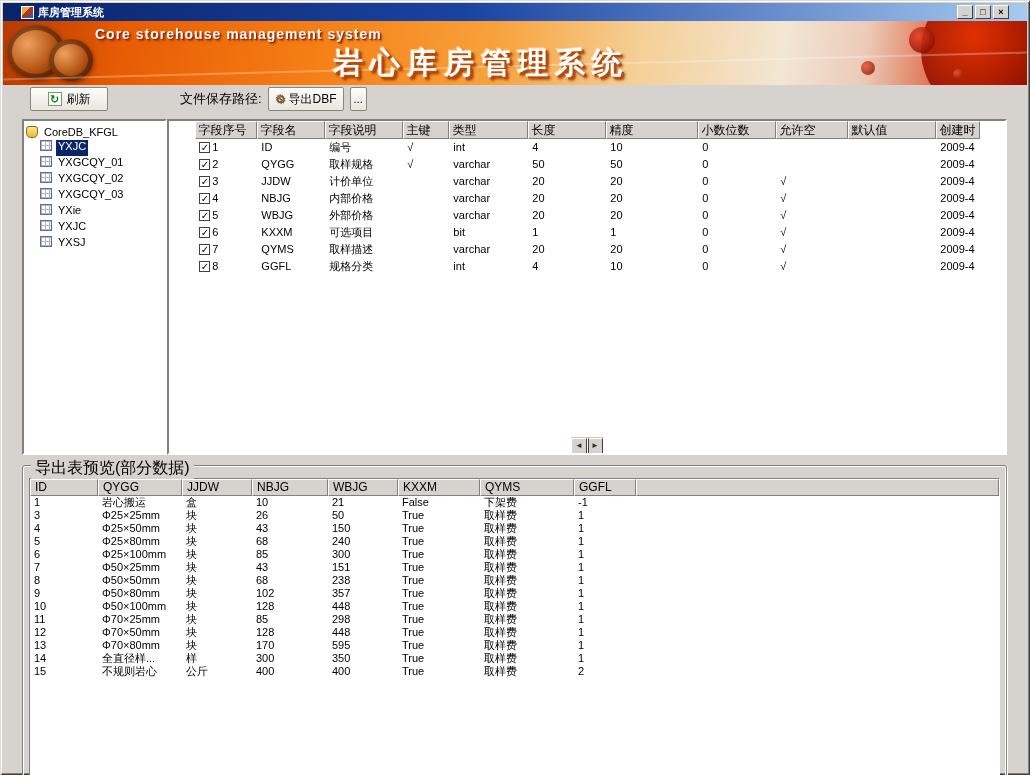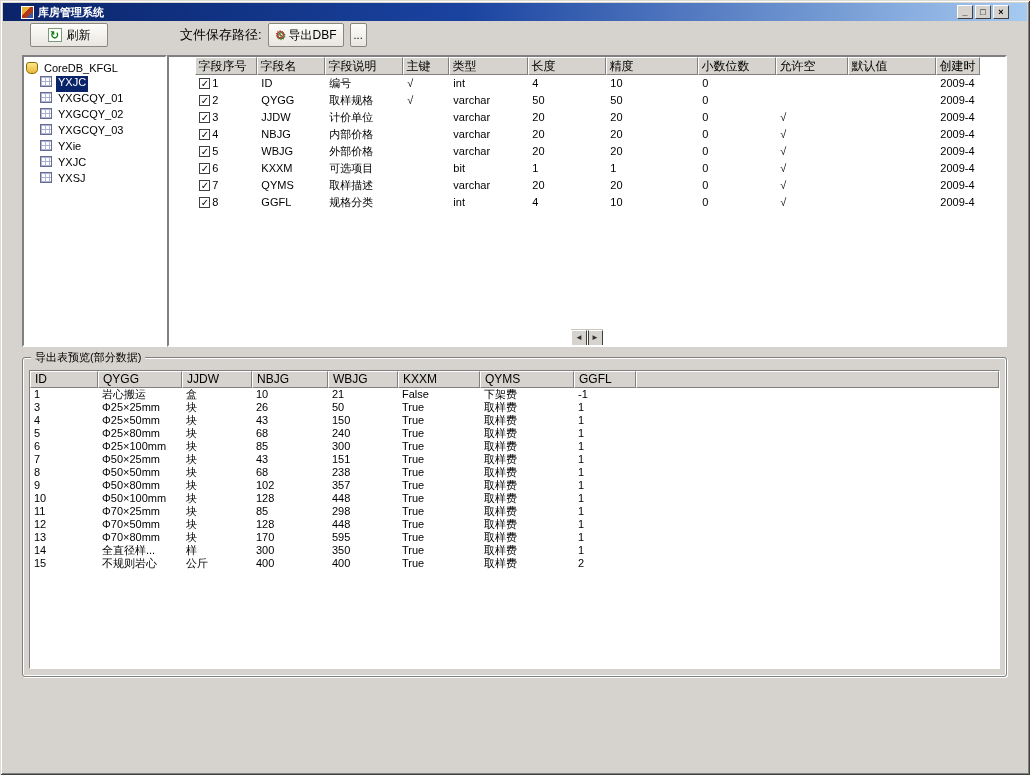--- a/index.html
+++ b/index.html
@@ -46,21 +46,21 @@
     font-size:11px;line-height:12px;text-align:center;font-weight:bold;}
   .path-label{margin-left:66px;font-size:13px;white-space:nowrap;}
   .path-input{flex:1;height:22px;border:2px solid;border-color:#808080 #fff #fff #808080;background:#fff;
     font-family:"DejaVu Sans Mono","Liberation Mono",monospace;font-size:11px;padding:0 4px;}
   .export-btn{width:76px;height:24px;display:flex;align-items:center;justify-content:center;gap:3px;font-size:12px;
     background:linear-gradient(#fdfdfb,#e9e6df);border:1px solid #8a887c;border-radius:2px;box-shadow:inset 0 1px 0 #fff;cursor:default;}
   .gear-icon{font-size:12px;color:#b03020;text-shadow:1px 1px 0 #2a7a2a;line-height:12px;}
   .more-btn{width:17px;height:24px;background:linear-gradient(#fdfdfb,#e9e6df);border:1px solid #8a887c;border-radius:2px;
     font-size:11px;display:flex;align-items:center;justify-content:center;cursor:default;}
   
-  .main{height:292px;display:flex;gap:0;margin:0 20px 0 19px;}
+  .main{height:336px;display:flex;gap:0;margin:0 20px 0 19px;}
   .tree-panel{width:145px;background:#fff;border:2px solid;border-color:#808080 #fff #fff #808080;
     padding:3px 2px;font-size:11px;overflow:hidden;}
   .tree-root{display:flex;align-items:center;gap:4px;height:16px;cursor:default;}
   .db-icon{width:12px;height:12px;border:1px solid #8a6a00;border-radius:3px 3px 40% 40%;
     background:linear-gradient(#fde88a,#e8b838);}
   .tree-item{display:flex;gap:4px;height:16px;padding-left:14px;cursor:default;}
   .table-icon{width:12px;height:11px;border:1px solid #6a6a8a;background-color:#fff;
     background-image:linear-gradient(#aab4d8 1px,transparent 1px),linear-gradient(90deg,#aab4d8 1px,transparent 1px);
     background-size:4px 4px;}
   .tree-label{padding:0 2px;white-space:nowrap;}
@@ -79,21 +79,21 @@
   
   .hscroll{height:16px;display:flex;background:#efede8;border-top:1px solid #c8c5be;}
   .scroll-btn{width:16px;height:16px;background:#d6d3ce;border:1px solid;border-color:#fff #404040 #404040 #fff;
     font-size:8px;line-height:14px;text-align:center;color:#333;cursor:default;flex:0 0 auto;}
   .scroll-track{flex:1;position:relative;}
   .scroll-thumb{position:absolute;left:0;top:0;height:16px;width:79%;background:#d6d3ce;
     border:1px solid;border-color:#fff #404040 #404040 #fff;cursor:default;}
   
   .groupbox{position:relative;margin:10px 20px 0 19px;height:320px;border:1px solid #808080;border-radius:3px;
     box-shadow:inset 0 0 0 1px #fff, 1px 1px 0 #fff;padding:12px 6px 7px 6px;}
-  .groupbox-label{position:absolute;top:-8px;left:8px;background:#d6d3ce;padding:0 4px;font-size:11px;}
+  .groupbox-label{position:absolute;top:-8px;left:8px;background:#d6d3ce;padding:0 4px;font-size:16px;}
   .preview-panel{height:100%;background:#fff;border:1px solid;border-color:#808080 #fff #fff #808080;
     display:flex;flex-direction:column;overflow:hidden;}
   .p-grid{display:grid;grid-template-columns:68px 84px 70px 76px 70px 82px 94px 62px 1fr;}
   .p-row{height:13px;}
   .p-row .cell{font-size:11px;line-height:13px;padding:0 4px;white-space:nowrap;overflow:hidden;}
   .phcell{height:17px;line-height:15px;font-size:12px;padding:0 4px;background:#d6d3ce;white-space:nowrap;overflow:hidden;
     border:1px solid;border-color:#fff #808080 #808080 #fff;cursor:default;}
   .preview-filler{flex:1;background:#fff;}
 </style>
 </head>
@@ -104,20 +104,31 @@
   <div class="titlebar">
     <div class="title-icon"></div>
     <span>库房管理系统</span>
     <div class="tb-btns">
       <div class="tb-btn">_</div>
       <div class="tb-btn">□</div>
       <div class="tb-btn">×</div>
     </div>
   </div>
 
+  <div class="banner">
+    <div class="deco d1"></div>
+    <div class="deco d2"></div>
+    <div class="deco d3"></div>
+    <div class="deco d4"></div>
+    <div class="pipe p1"></div>
+    <div class="pipe p2"></div>
+    <div class="swoosh"></div>
+    <div class="banner-sub">Core storehouse management system</div>
+    <div class="banner-title">岩心库房管理系统</div>
+  </div>
 
 
   <div class="actionbar">
     <div class="refresh-btn">
       <span class="refresh-icon">↻</span>
       <span>刷新</span>
     </div>
     <span class="path-label">文件保存路径:</span>
     <div class="export-btn">
       <span class="gear-icon">⚙</span>

